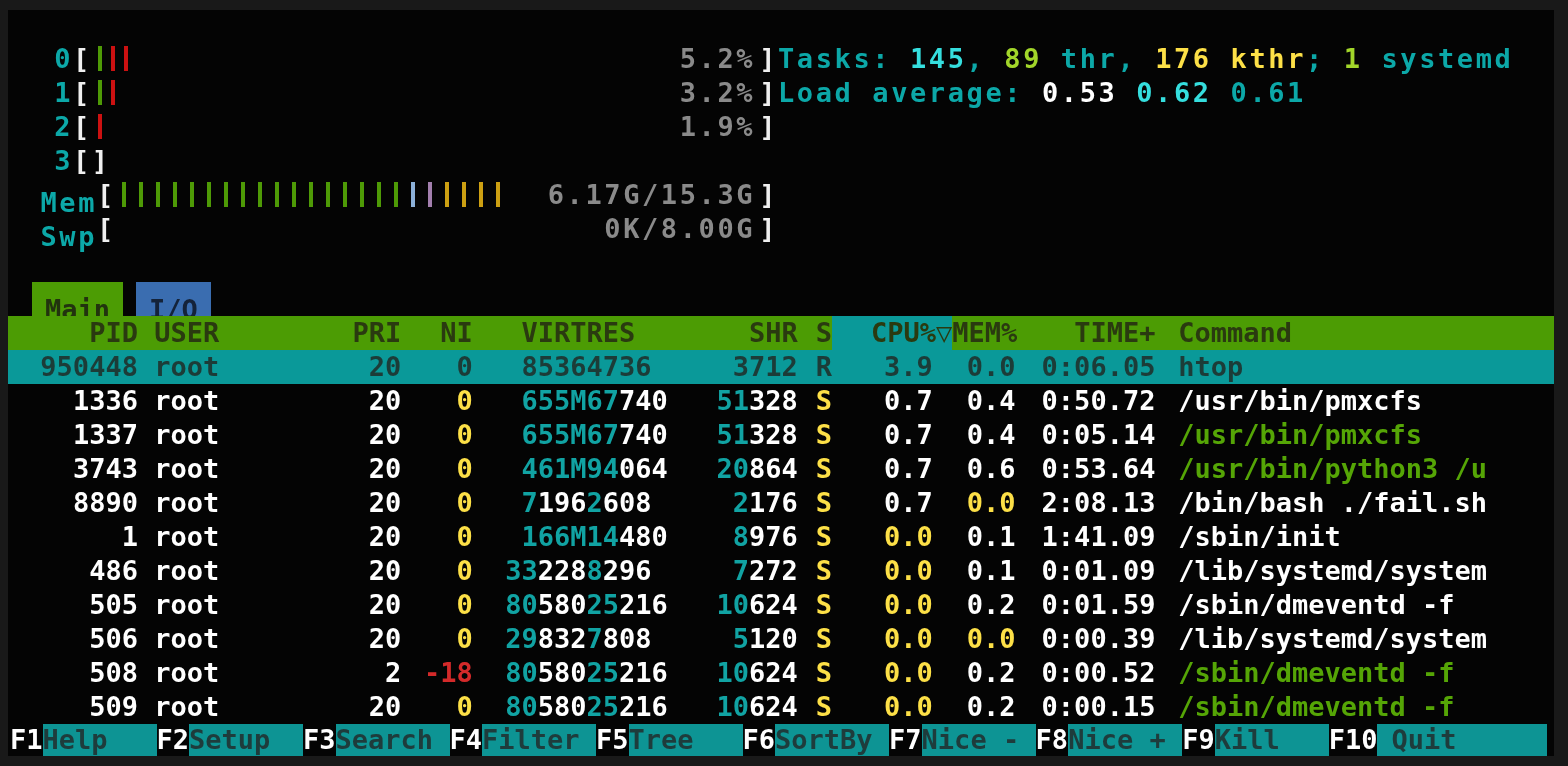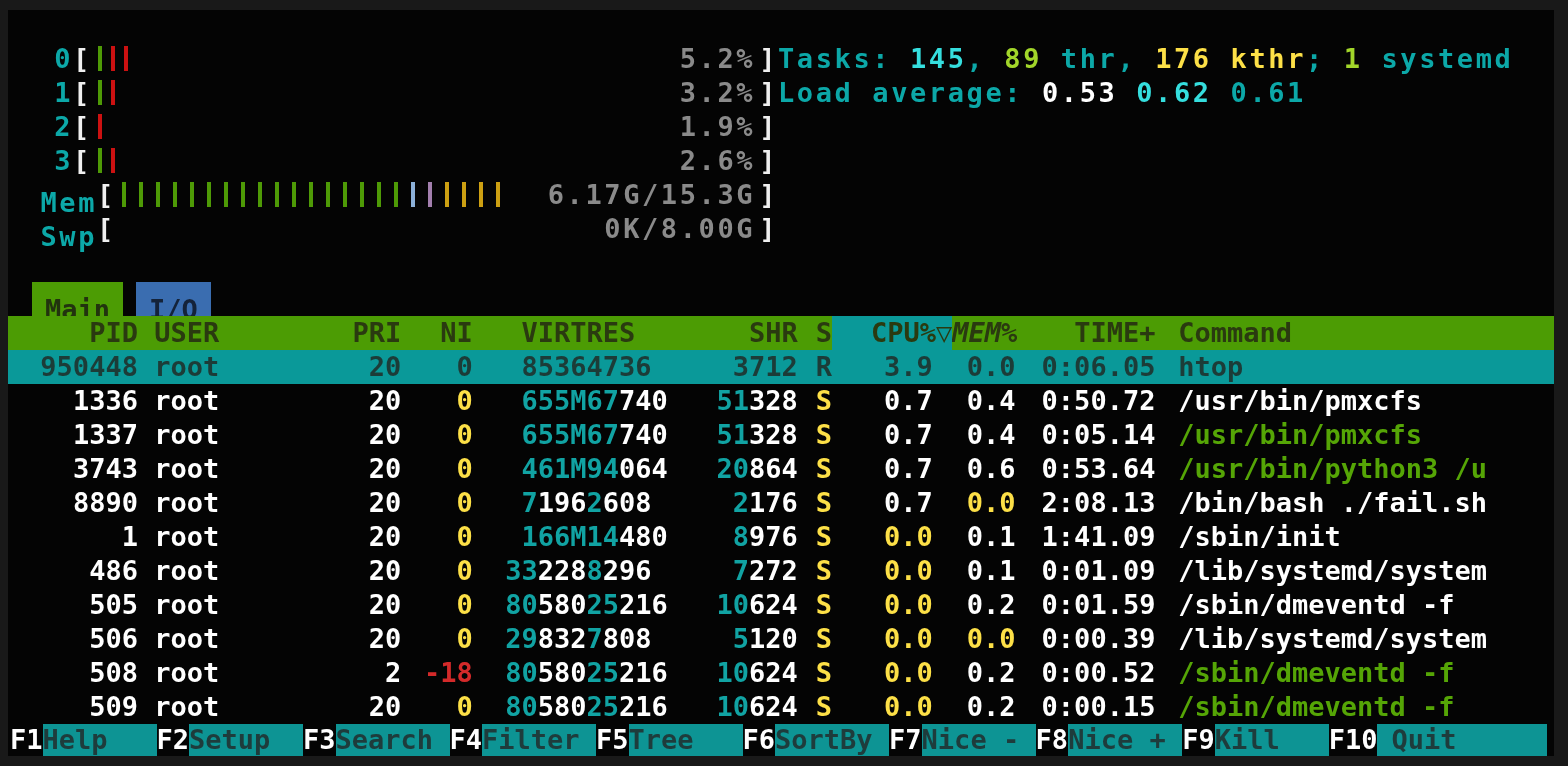--- a/index.html
+++ b/index.html
@@ -50,21 +50,21 @@
   .c-virt{width:7ch;text-align:right;}
   .c-res{width:6.9ch;}
   .c-shr{width:6.1ch;text-align:right;}
   .c-s{width:2.1ch;text-align:right;}
   .c-cpu{width:6.2ch;text-align:right;}
   .c-mem{width:5.1ch;text-align:right;}
   .c-time{width:8.6ch;text-align:right;}
   .c-cmd{margin-left:1.4ch;flex:1;text-align:left;}
   
   .h-cpu{width:7.4ch;text-align:right;background:#0a9999;}
-  .h-mem{width:4ch;text-align:right;font-style:italic;}
+  .h-mem{width:4ch;text-align:right;}
   .h-time{width:8.5ch;text-align:right;}
   
   .fbar{position:absolute;left:2px;top:714px;height:32px;display:flex;}
   .fkey{display:flex;}
   .fkey .key{color:#ffffff;line-height:32px;white-space:pre;}
   .fkey .lbl{background:#0d9494;color:#1e3c3c;line-height:32px;width:114px;white-space:pre;overflow:hidden;}
   .fkey:last-child .lbl{width:156px;padding-left:14px;}
 </style>
 </head>
 <body>
@@ -97,25 +97,20 @@
         <span class="bracket">[</span>
         <span class="meter-bar">
           <span class="tick red" style="left: 6px;"></span>
           <span class="meter-val">1.9%</span>
         </span>
         <span class="bracket">]</span>
       </div>
       <div class="meter-row">
         <span class="meter-label cpu">3</span>
         <span class="bracket">[</span>
-        <span class="meter-bar">
-          <span class="tick green" style="left: 6px;"></span>
-          <span class="tick red" style="left: 19px;"></span>
-          <span class="meter-val">2.6%</span>
-        </span>
         <span class="bracket">]</span>
       </div>
       <div class="meter-row">
         <span class="meter-label mem">Mem</span>
         <span class="bracket">[</span>
         <span class="meter-bar">
           <span class="tick green" style="left: 6px;"></span>
           <span class="tick green" style="left: 23px;"></span>
           <span class="tick green" style="left: 40px;"></span>
           <span class="tick green" style="left: 57px;"></span>

